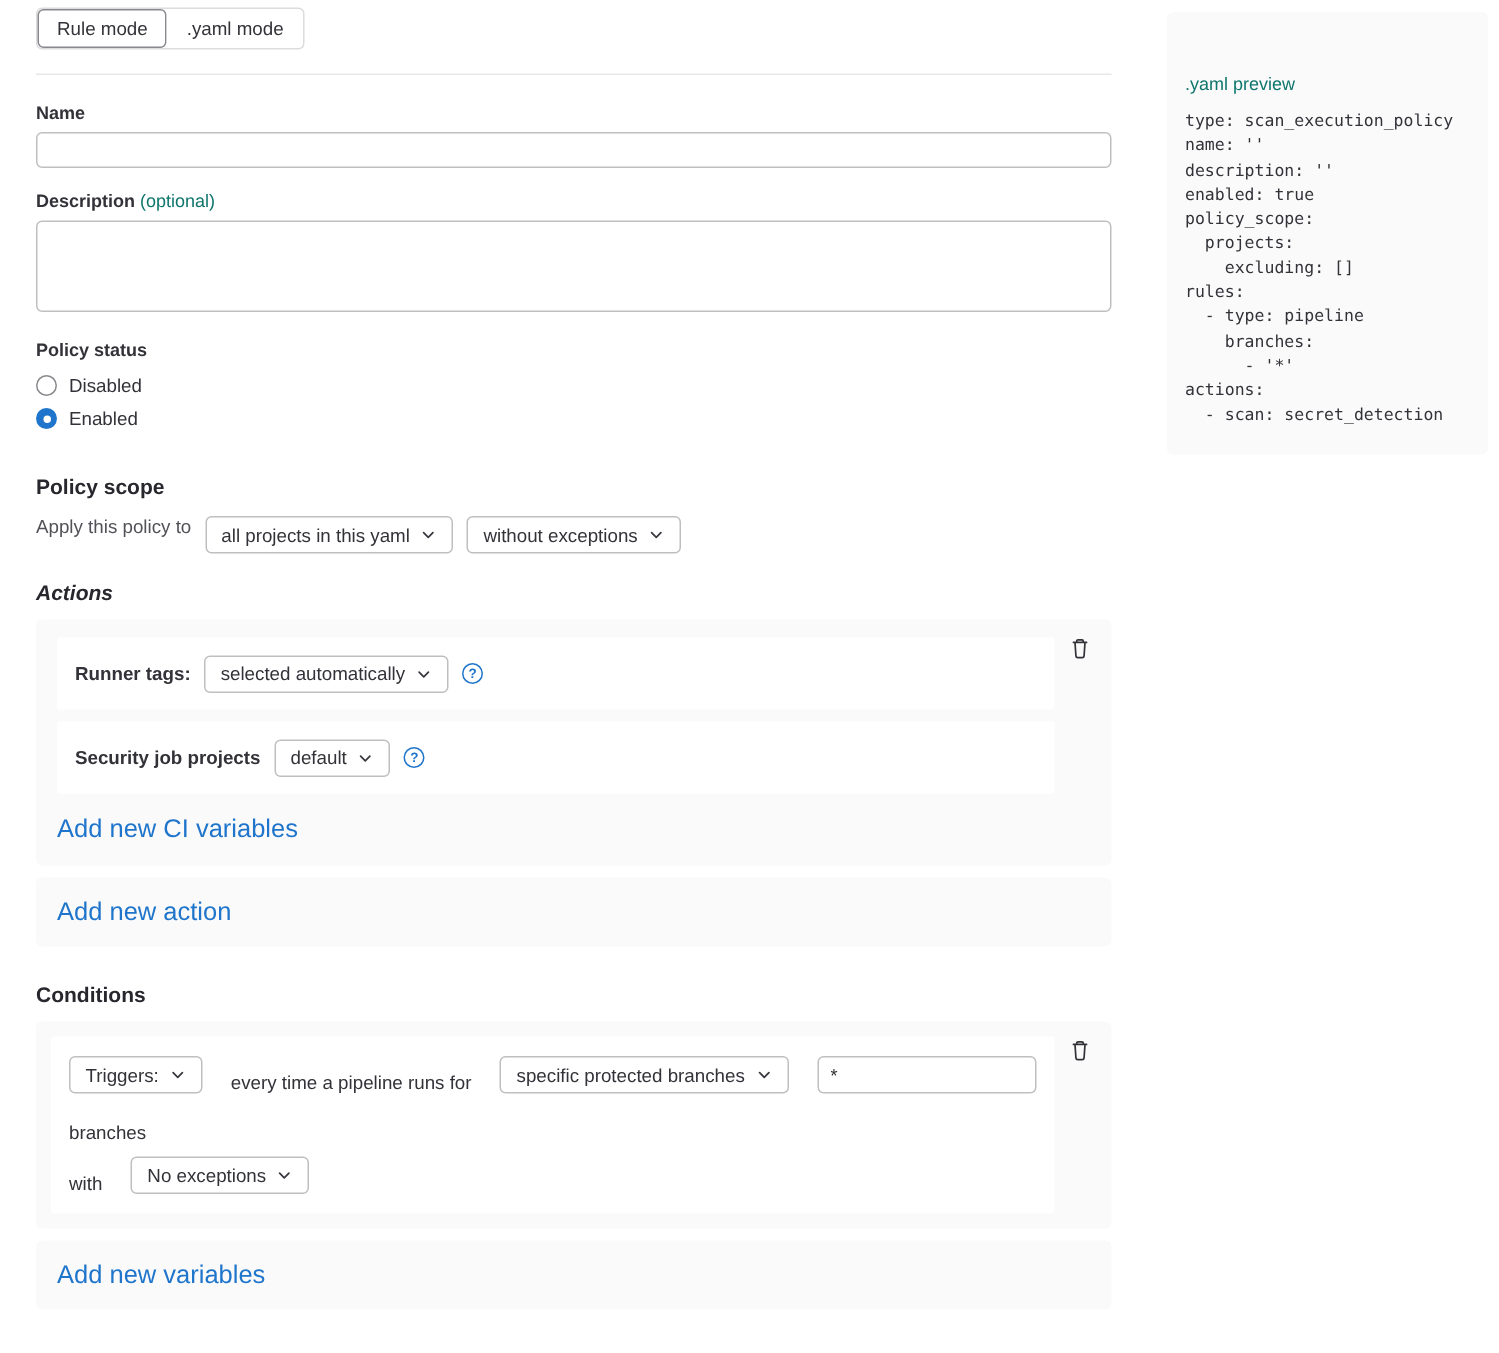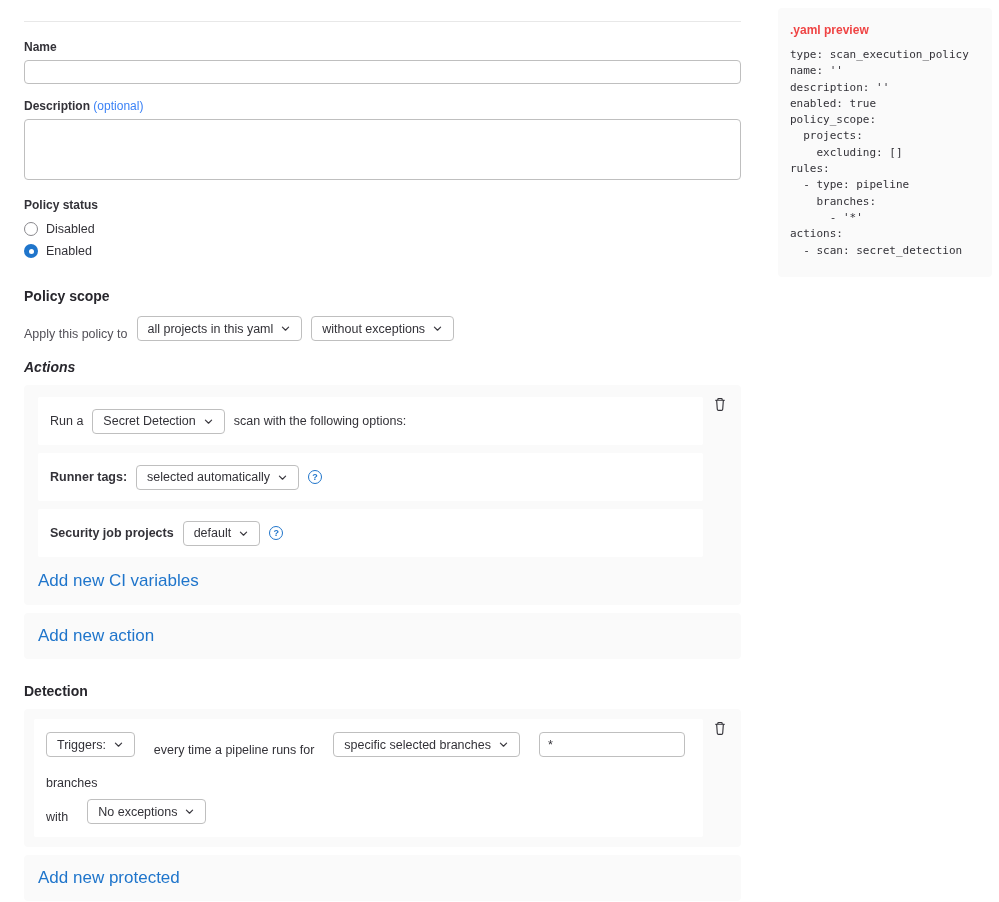--- a/index.html
+++ b/index.html
@@ -19,21 +19,21 @@
   .mode-btn {
     background: #fff; border: 1px solid transparent; border-radius: 4px;
     padding: 4px 12px; font-size: 12.5px; color: #333238; cursor: pointer;
     font-family: inherit; line-height: 16px;
   }
   .mode-btn.selected { border-color: #89888d; }
 
   hr.divider { border: none; border-top: 1px solid #e8e8e8; margin-top: 16px; }
 
   .field-label { font-weight: bold; font-size: 12px; margin-bottom: 6px; }
-  .optional { font-weight: normal; color: #3b82f6; }
+  .optional { font-weight: normal; color: #0f766e; }
   .lbl-name { margin-top: 18px; }
   .lbl-desc { margin-top: 15px; }
   .lbl-status { margin-top: 15px; margin-bottom: 8px; }
 
   .text-input, .textarea {
     width: 100%; border: 1px solid #bfbfbf; border-radius: 4px; background: #fff;
     font-family: inherit; font-size: 12.5px; color: #333238; padding: 2px 8px;
   }
   .text-input { height: 24px; }
   .textarea { height: 61px; resize: none; }
@@ -45,21 +45,21 @@
     align-items: center; justify-content: center;
   }
   .radio.checked { border: none; background: #1f75cb; }
   .radio.checked::after { content: ""; width: 5px; height: 5px; border-radius: 50%; background: #fff; }
 
   h2.section { font-size: 14px; font-weight: bold; color: #28272d; }
   .h-scope { margin-top: 28px; }
   .h-actions { margin-top: 18px; font-style: italic; }
   .h-conditions { margin-top: 24px; }
 
-  .apply-row { display: flex; align-items: flex-end; gap: 9px; margin-top: 12px; }
+  .apply-row { display: flex; align-items: flex-start; gap: 9px; margin-top: 12px; }
   .apply-text { color: #535158; }
 
   .dropdown {
     display: inline-flex; align-items: center; gap: 7px; background: #fff;
     border: 1px solid #bfbfbf; border-radius: 4px; padding: 4px 10px; height: 25px;
     font-family: inherit; font-size: 12.5px; color: #333238; cursor: pointer; white-space: nowrap;
   }
   .chev { display: inline-flex; }
 
   .card {
@@ -92,32 +92,36 @@
   }
   .cond-line { display: flex; align-items: flex-end; gap: 19px; flex-wrap: wrap; }
   .cond-line + .cond-line { margin-top: 9px; }
   .branch-input { width: 146px; height: 25px; }
 
   
   .yaml-panel {
     width: 214px; flex: 0 0 214px; margin-left: 37px; margin-top: 3px;
     background: #fafafa; border-radius: 4px; padding: 15px 12px 18px; 
   }
-  .yaml-title { font-weight: bold; font-size: 12px; color: #ef4444; margin-bottom: 10px; }
+  .yaml-title { font-weight: normal; font-size: 12px; color: #0f766e; margin-bottom: 10px; margin-top: 26px; }
   .yaml-code {
     font-family: "DejaVu Sans Mono", "Liberation Mono", monospace;
     font-size: 11px; line-height: 16.3px; color: #333238; white-space: pre;
   }
 </style>
 </head>
 <body>
 
 <div class="page">
   <div class="main">
 
+    <div class="mode-group">
+      <button class="mode-btn selected">Rule mode</button>
+      <button class="mode-btn">.yaml mode</button>
+    </div>
 
     <hr class="divider">
 
     <div class="field-label lbl-name">Name</div>
     <input class="text-input" type="text" value="" style="">
 
     <div class="field-label lbl-desc">
       <span>Description</span>
       <span class="optional">(optional)</span>
     </div>
@@ -155,32 +159,20 @@
     </div>
 
     <h2 class="section h-actions">Actions</h2>
     <div class="card">
       <button class="trash-btn">
         <span><svg width="14" height="15" viewBox="0 0 16 16" fill="none" stroke="#333238" stroke-width="1.3" stroke-linecap="round" stroke-linejoin="round">
               <path d="M5.5 3V2.2c0-.6.5-1 1-1h3c.5 0 1 .4 1 1V3M3 3.2h10M4.2 3.4l.7 10c.05.7.7 1.3 1.4 1.3h3.4c.7 0 1.35-.6 1.4-1.3l.7-10"></path>
             </svg></span>
       </button>
 
-      <div class="white-row">
-        <span>Run a</span>
-        <button class="dropdown">
-          <span>Secret Detection</span>
-          <span class="chev">
-              <svg width="11" height="11" viewBox="0 0 16 16">
-                <path d="M3.5 6l4.5 4.5L12.5 6" fill="none" stroke="#3a383f" stroke-width="1.7" stroke-linecap="round" stroke-linejoin="round"></path>
-              </svg>
-            </span>
-        </button>
-        <span>scan with the following options:</span>
-      </div>
 
       <div class="white-row">
         <span class="bold">Runner tags:</span>
         <button class="dropdown">
           <span>selected automatically</span>
           <span class="chev">
               <svg width="11" height="11" viewBox="0 0 16 16">
                 <path d="M3.5 6l4.5 4.5L12.5 6" fill="none" stroke="#3a383f" stroke-width="1.7" stroke-linecap="round" stroke-linejoin="round"></path>
               </svg>
             </span>
@@ -203,40 +195,40 @@
 
       <div class="ci-link-row">
         <a class="link">Add new CI variables</a>
       </div>
     </div>
 
     <div class="link-card">
       <a class="link">Add new action</a>
     </div>
 
-    <h2 class="section h-conditions">Detection</h2>
+    <h2 class="section h-conditions">Conditions</h2>
     <div class="card cond-card">
       <button class="trash-btn">
         <span><svg width="14" height="15" viewBox="0 0 16 16" fill="none" stroke="#333238" stroke-width="1.3" stroke-linecap="round" stroke-linejoin="round">
               <path d="M5.5 3V2.2c0-.6.5-1 1-1h3c.5 0 1 .4 1 1V3M3 3.2h10M4.2 3.4l.7 10c.05.7.7 1.3 1.4 1.3h3.4c.7 0 1.35-.6 1.4-1.3l.7-10"></path>
             </svg></span>
       </button>
       <div class="cond-inner">
         <div class="cond-line">
           <button class="dropdown">
             <span>Triggers:</span>
             <span class="chev">
                 <svg width="11" height="11" viewBox="0 0 16 16">
                   <path d="M3.5 6l4.5 4.5L12.5 6" fill="none" stroke="#3a383f" stroke-width="1.7" stroke-linecap="round" stroke-linejoin="round"></path>
                 </svg>
               </span>
           </button>
           <span>every time a pipeline runs for</span>
           <button class="dropdown">
-            <span>specific selected branches</span>
+            <span>specific protected branches</span>
             <span class="chev">
                 <svg width="11" height="11" viewBox="0 0 16 16">
                   <path d="M3.5 6l4.5 4.5L12.5 6" fill="none" stroke="#3a383f" stroke-width="1.7" stroke-linecap="round" stroke-linejoin="round"></path>
                 </svg>
               </span>
           </button>
           <input class="text-input branch-input" type="text" value="*" style="">
           <span>branches</span>
         </div>
         <div class="cond-line">
@@ -247,21 +239,21 @@
                 <svg width="11" height="11" viewBox="0 0 16 16">
                   <path d="M3.5 6l4.5 4.5L12.5 6" fill="none" stroke="#3a383f" stroke-width="1.7" stroke-linecap="round" stroke-linejoin="round"></path>
                 </svg>
               </span>
           </button>
         </div>
       </div>
     </div>
 
     <div class="link-card">
-      <a class="link">Add new protected</a>
+      <a class="link">Add new variables</a>
     </div>
 
     
   </div>
 
   <div class="yaml-panel">
     <div class="yaml-title">.yaml preview</div>
     <div class="yaml-code">type: scan_execution_policy
 name: ''
 description: ''

